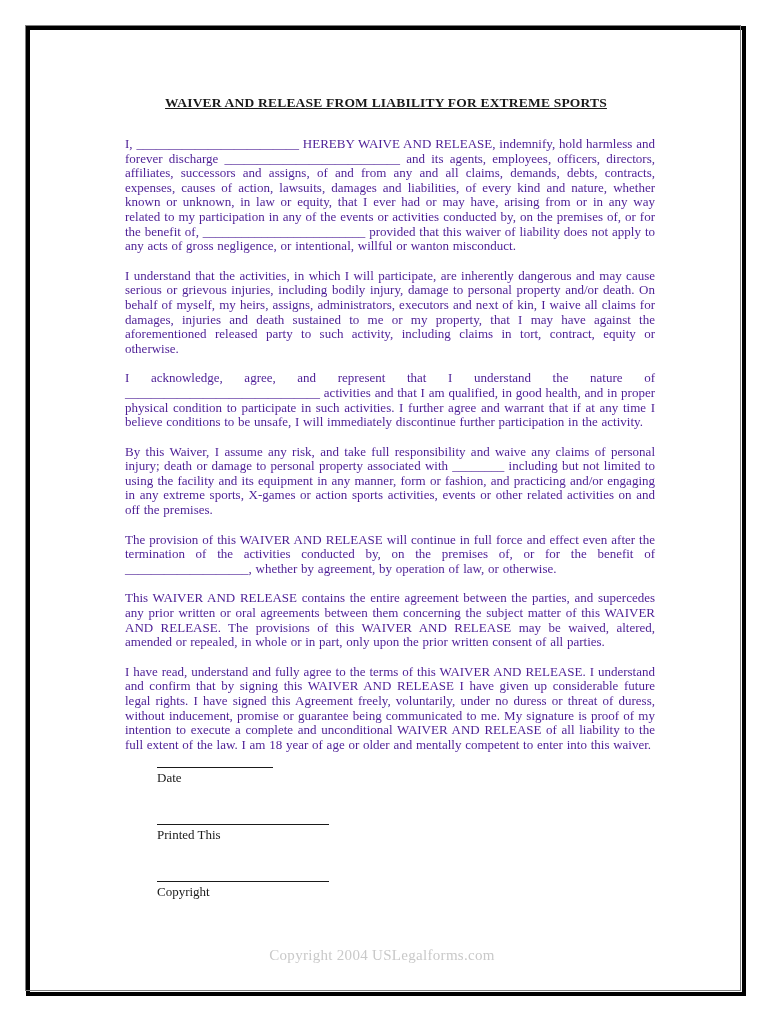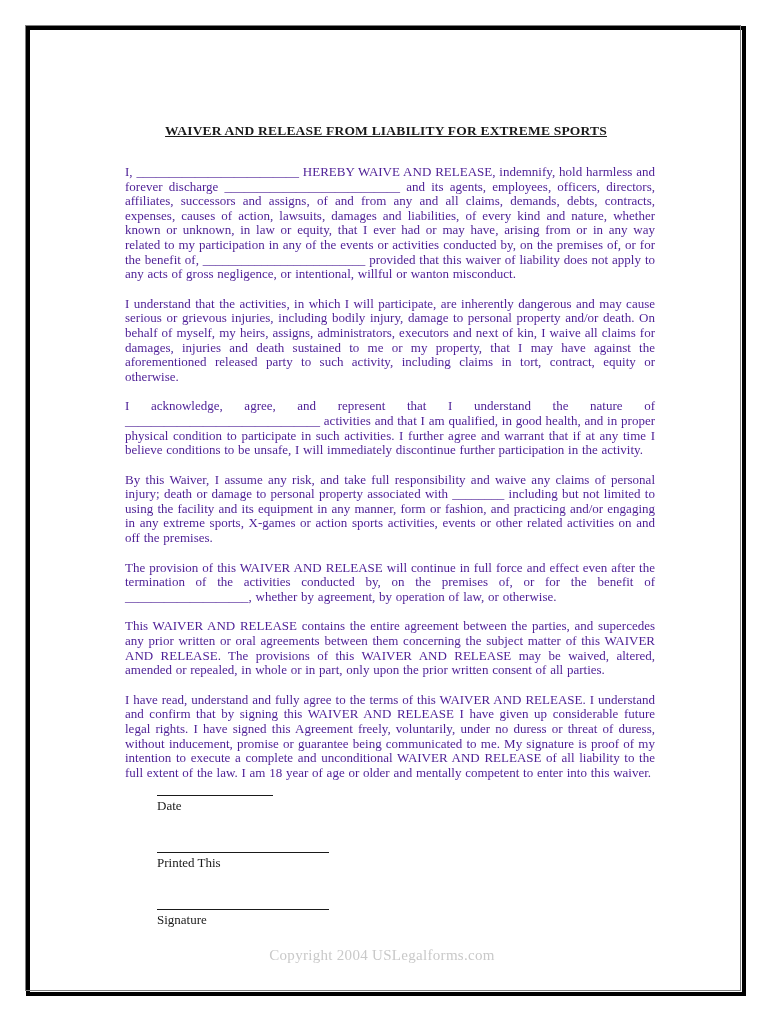--- a/index.html
+++ b/index.html
@@ -37,21 +37,21 @@
       bottom: 1px;
       border: 1px solid #808080;
       pointer-events: none;
     }
     .content {
       position: absolute;
       top: 0;
       left: 87px;
       right: 87px;
       bottom: 0;
-      padding-top: 93px;
+      padding-top: 65px;
       color: #1a1a1a;
     }
     .title {
       margin: 0 0 26px 0;
       font-size: 13.5px;
       font-weight: bold;
       text-align: center;
       text-decoration: underline;
       letter-spacing: 0.2px;
       color: #1a1a1a;
@@ -124,21 +124,21 @@
           <div class="sig-label">Date</div>
         </div>
 
         <div class="sig-field">
           <div class="sig-rule rule-long"></div>
           <div class="sig-label">Printed This</div>
         </div>
 
         <div class="sig-field">
           <div class="sig-rule rule-long"></div>
-          <div class="sig-label">Signature</div>
+          <div class="sig-label">Copyright</div>
         </div>
 
       </div>
 
       <div class="footer">Copyright 2004 USLegalforms.com</div>
 
     </div>
   </div>
 </div>
 

